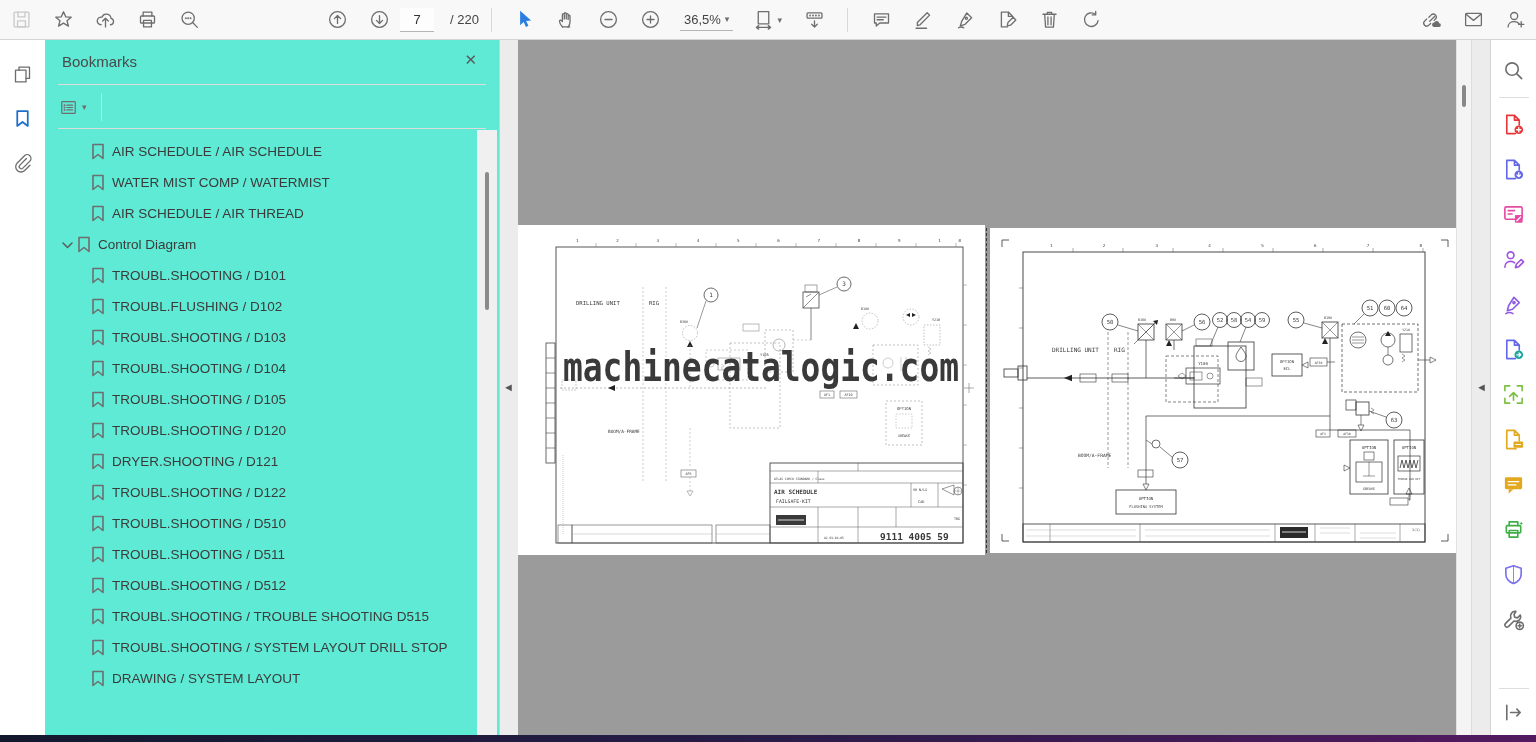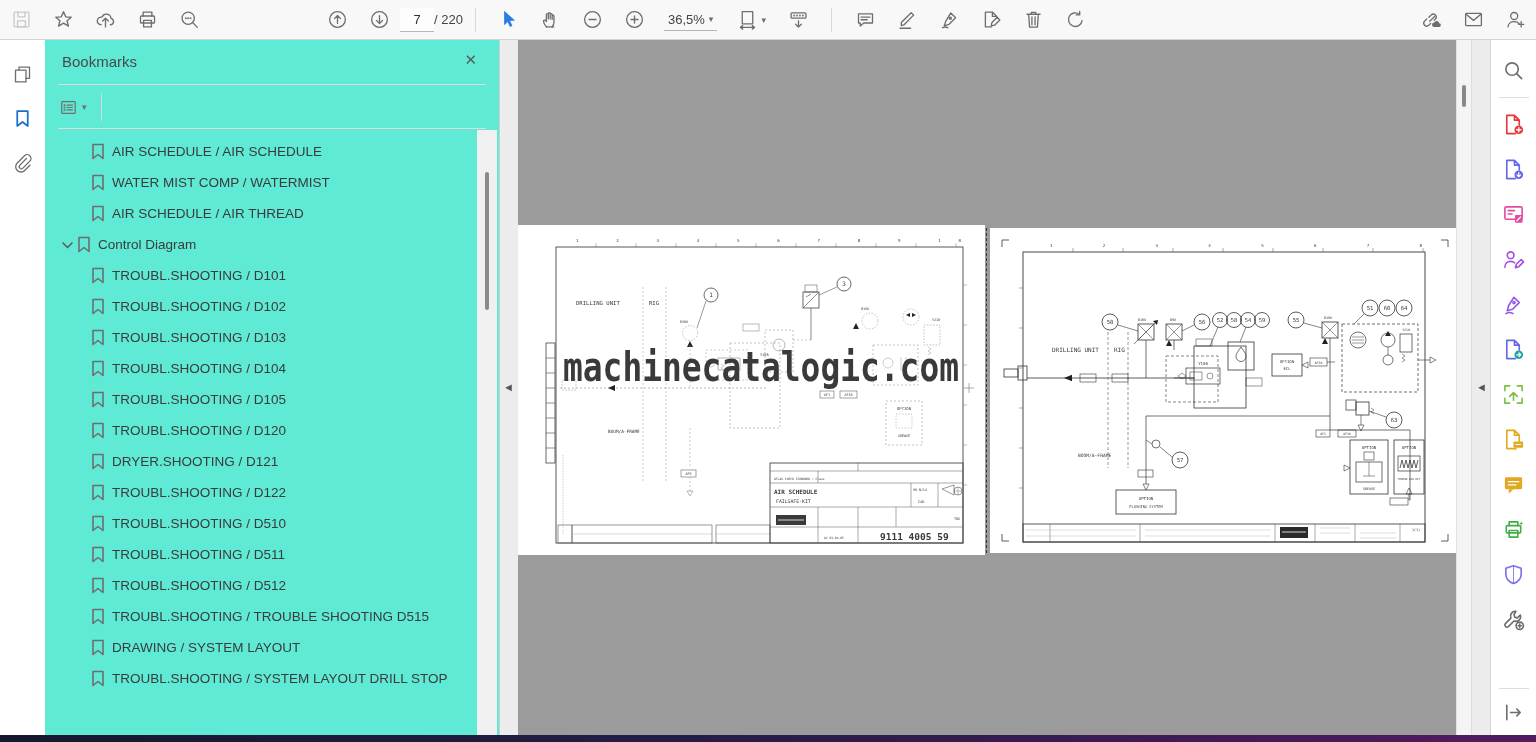--- a/index.html
+++ b/index.html
@@ -108,21 +108,21 @@
         <path d="M12 16.5v-9M8.5 11 12 7.5 15.5 11"></path>
     </svg>
   </div>
   <div class="tbtn">
     <svg class="i" viewBox="0 0 24 24">
       <circle cx="12" cy="12" r="9"></circle>
         <path d="M12 7.5v9M8.5 13 12 16.5 15.5 13"></path>
     </svg>
   </div>
   <input id="page-box" value="7" style="">
-  <span class="tb-text" style="margin-left:0">/ 220</span>
+  <span class="tb-text" style="margin-left:16px">/ 220</span>
 
   <div class="sep"></div>
 
   <div class="tbtn">
     <svg class="i" viewBox="0 0 24 24" style="stroke: none; color: rgb(42, 125, 225);">
       <path fill="currentColor" d="M7 2v16.5l4.1-3.7 2.5 5.7 2.9-1.3-2.6-5.5 5.6-.6z"></path>
     </svg>
   </div>
   <div class="tbtn">
     <svg class="i" viewBox="0 0 24 24">
@@ -330,21 +330,21 @@
       </div>
       <div class="bm-row level-1">
         <span class="chev">
           <svg width="11" height="8" viewBox="0 0 11 8">
             <polyline points="1,2 5.5,6.5 10,2" fill="none" stroke="#5a5a5a" stroke-width="1.5" stroke-linecap="round"></polyline>
           </svg>
         </span>
         <svg class="bm-ic" width="14" height="17" viewBox="0 0 14 17">
           <path d="M2 1.5h10v14l-5-4-5 4z" fill="none" stroke="#6e6e6e" stroke-width="1.6" stroke-linejoin="round"></path>
         </svg>
-        <span class="bm-label">TROUBL.SHOOTING / D102</span>
+        <span class="bm-label">TROUBL.FLUSHING / D102</span>
       </div>
       <div class="bm-row level-1 selected">
         <span class="chev">
           <svg width="11" height="8" viewBox="0 0 11 8">
             <polyline points="1,2 5.5,6.5 10,2" fill="none" stroke="#5a5a5a" stroke-width="1.5" stroke-linecap="round"></polyline>
           </svg>
         </span>
         <svg class="bm-ic" width="14" height="17" viewBox="0 0 14 17">
           <path d="M2 1.5h10v14l-5-4-5 4z" fill="none" stroke="#6e6e6e" stroke-width="1.6" stroke-linejoin="round"></path>
         </svg>
@@ -451,32 +451,32 @@
       </div>
       <div class="bm-row level-1">
         <span class="chev">
           <svg width="11" height="8" viewBox="0 0 11 8">
             <polyline points="1,2 5.5,6.5 10,2" fill="none" stroke="#5a5a5a" stroke-width="1.5" stroke-linecap="round"></polyline>
           </svg>
         </span>
         <svg class="bm-ic" width="14" height="17" viewBox="0 0 14 17">
           <path d="M2 1.5h10v14l-5-4-5 4z" fill="none" stroke="#6e6e6e" stroke-width="1.6" stroke-linejoin="round"></path>
         </svg>
+        <span class="bm-label">TROUBL.SHOOTING / SYSTEM LAYOUT DRILL STOP</span>
+      </div>
+      <div class="bm-row level-1">
+        <span class="chev">
+          <svg width="11" height="8" viewBox="0 0 11 8">
+            <polyline points="1,2 5.5,6.5 10,2" fill="none" stroke="#5a5a5a" stroke-width="1.5" stroke-linecap="round"></polyline>
+          </svg>
+        </span>
+        <svg class="bm-ic" width="14" height="17" viewBox="0 0 14 17">
+          <path d="M2 1.5h10v14l-5-4-5 4z" fill="none" stroke="#6e6e6e" stroke-width="1.6" stroke-linejoin="round"></path>
+        </svg>
         <span class="bm-label">DRAWING / SYSTEM LAYOUT</span>
-      </div>
-      <div class="bm-row level-1">
-        <span class="chev">
-          <svg width="11" height="8" viewBox="0 0 11 8">
-            <polyline points="1,2 5.5,6.5 10,2" fill="none" stroke="#5a5a5a" stroke-width="1.5" stroke-linecap="round"></polyline>
-          </svg>
-        </span>
-        <svg class="bm-ic" width="14" height="17" viewBox="0 0 14 17">
-          <path d="M2 1.5h10v14l-5-4-5 4z" fill="none" stroke="#6e6e6e" stroke-width="1.6" stroke-linejoin="round"></path>
-        </svg>
-        <span class="bm-label">TROUBL.SHOOTING / SYSTEM LAYOUT DRILL STOP</span>
       </div>
     </div>
 
   <div id="bm-scroll">
     <div id="bm-thumb"></div>
   </div>
 </div>
 
 <div id="gutter-left" class="abs">
   <span class="nav-arrow" style="left:3px;top:341px">◄</span>

